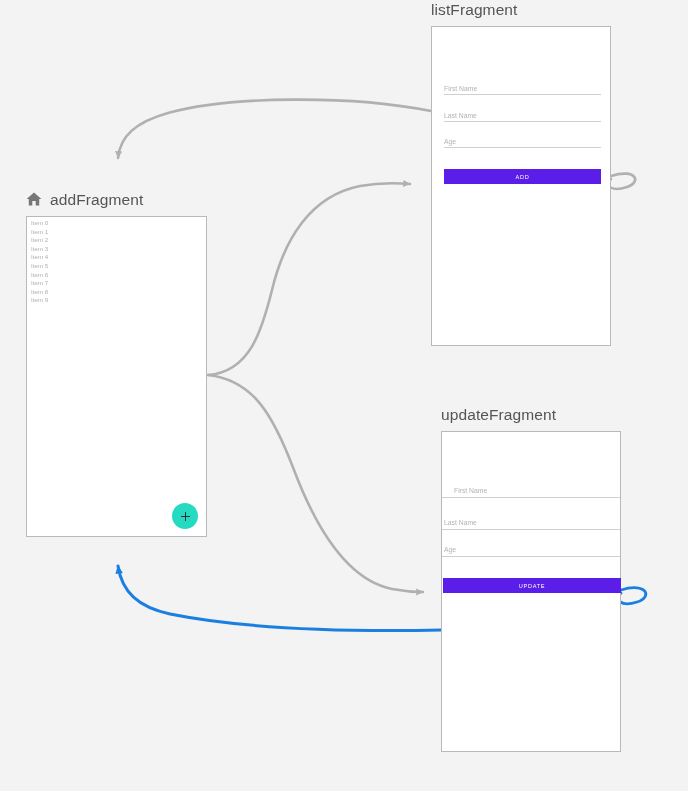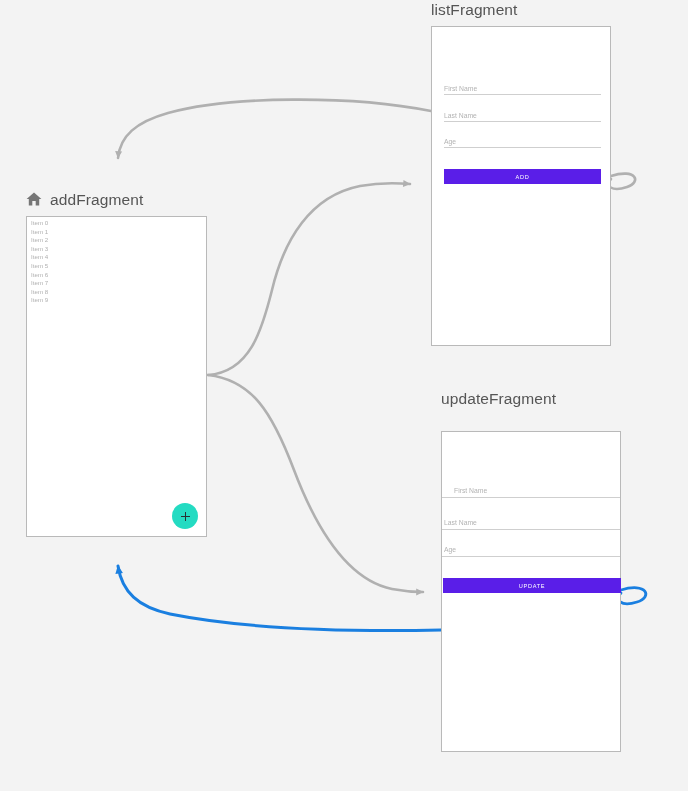--- a/index.html
+++ b/index.html
@@ -32,21 +32,21 @@
   #add-title{left:431px;top:1px;}
   .af-field{position:absolute;left:12px;width:157px;}
   .af-label{font-size:6.8px;color:#b3b3b3;padding-bottom:2px;white-space:nowrap;}
   .af-rule{height:1px;background:#cfcfcf;}
   #add-btn{position:absolute;left:12px;top:142px;width:157px;height:15px;background:#5a1ee8;
            display:flex;align-items:center;justify-content:center;}
   #add-btn span{color:#ffffff;font-size:5.6px;letter-spacing:.7px;}
 
   
   #upd-frame{left:441px;top:431px;width:180px;height:321px;}
-  #upd-title{left:441px;top:390px;}
+  #upd-title{left:441px;top:406px;}
   .uf-field{position:absolute;left:0;width:100%;box-sizing:border-box;}
   .uf-label{font-size:6.8px;color:#b3b3b3;white-space:nowrap;padding-bottom:3px;}
   .uf-rule{height:1px;background:#cfcfcf;}
   #upd-btn{position:absolute;left:1px;top:146px;width:178px;height:15px;background:#5a1ee8;
            display:flex;align-items:center;justify-content:center;}
   #upd-btn span{color:#ffffff;font-size:5.6px;letter-spacing:.7px;}
 </style>
 </head>
 <body>
 

